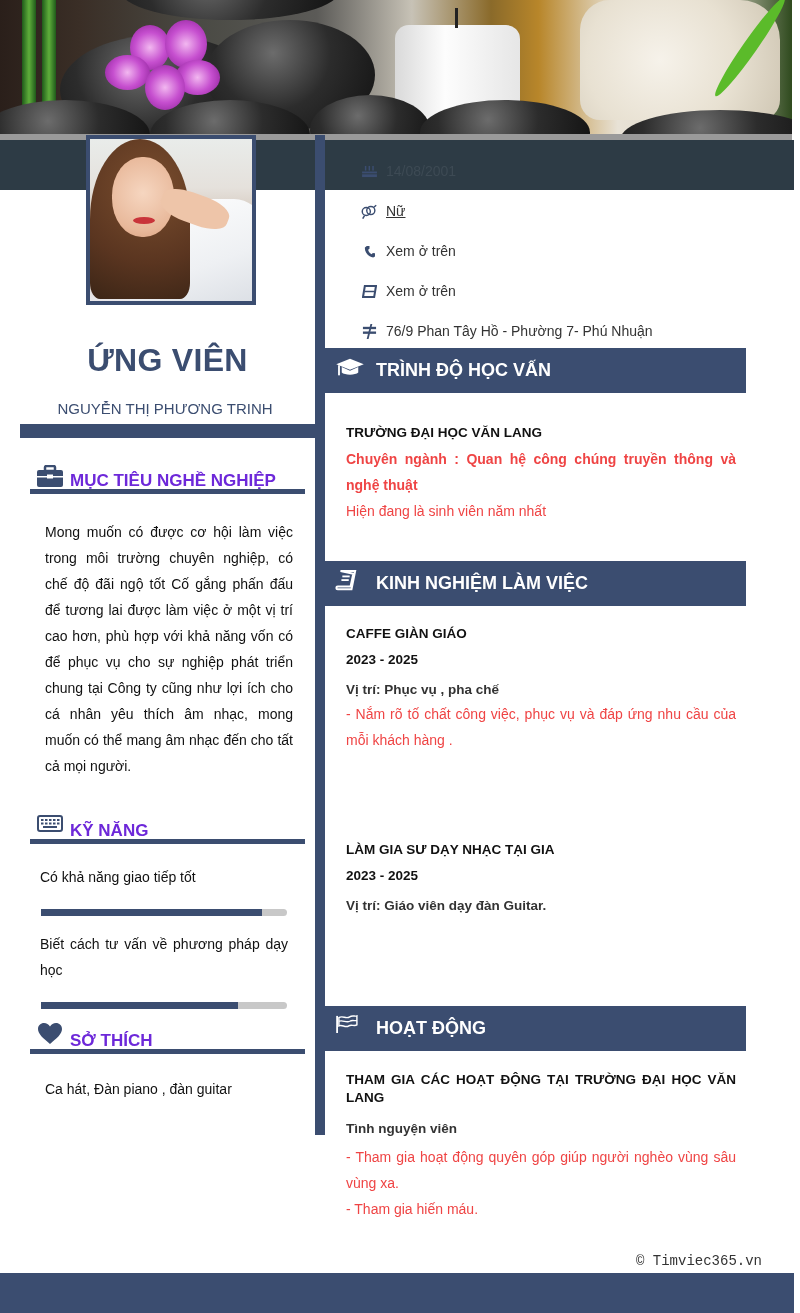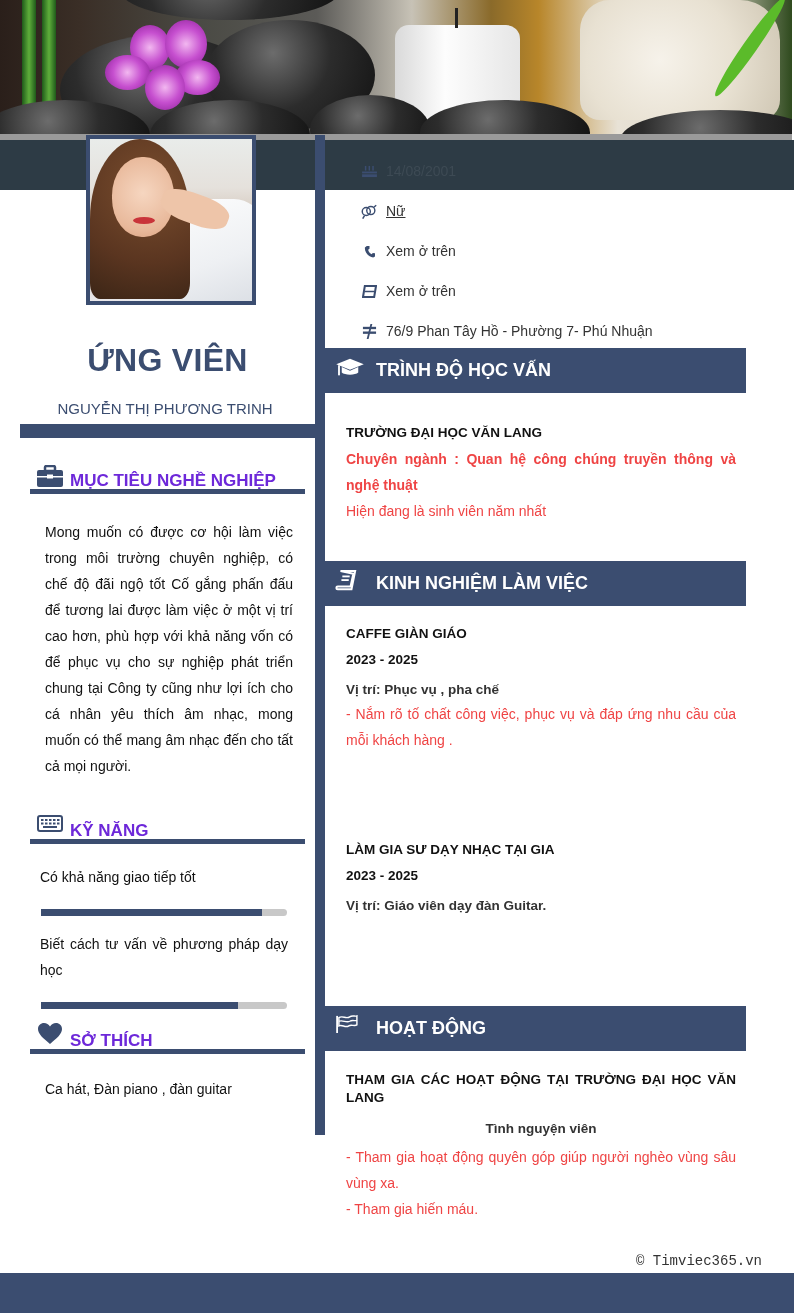--- a/index.html
+++ b/index.html
@@ -266,19 +266,19 @@
     <svg viewBox="0 0 26 20" width="24" height="18">
         <rect x="1" y="1" width="2" height="19" fill="#fff"></rect>
         <path d="M4 3 C8 0 12 5 16 2 C19 0 22 2 24 1 L24 11 C21 13 18 10 15 12 C11 15 8 10 4 12 Z" fill="none" stroke="#fff" stroke-width="1.6"></path>
         <path d="M4 7 C8 5 12 9 16 7 C19 5 22 7 24 6" fill="none" stroke="#fff" stroke-width="1.4"></path>
       </svg>
   </span>
   <span class="label">HOẠT ĐỘNG</span>
 </div>
 <div class="r-block" style="top:1071px;">
   <div class="r-title" style="text-align:justify;line-height:18px;">THAM GIA CÁC HOẠT ĐỘNG TẠI TRƯỜNG ĐẠI HỌC VĂN LANG</div>
-  <div class="r-bold" style="margin-top:14px;font-size:13.5px;text-align:center;">Tình nguyện viên</div>
+  <div class="r-bold" style="margin-top:14px;font-size:13.5px;">Tình nguyện viên</div>
   <div class="r-text" style="margin-top:8px;">- Tham gia hoạt động quyên góp giúp người nghèo vùng sâu vùng xa.</div>
   <div class="r-text">- Tham gia hiến máu.</div>
 </div>
 
 <div class="copyright">© Timviec365.vn</div>
 <div class="footer-bar"></div>
 
 </body></html>

